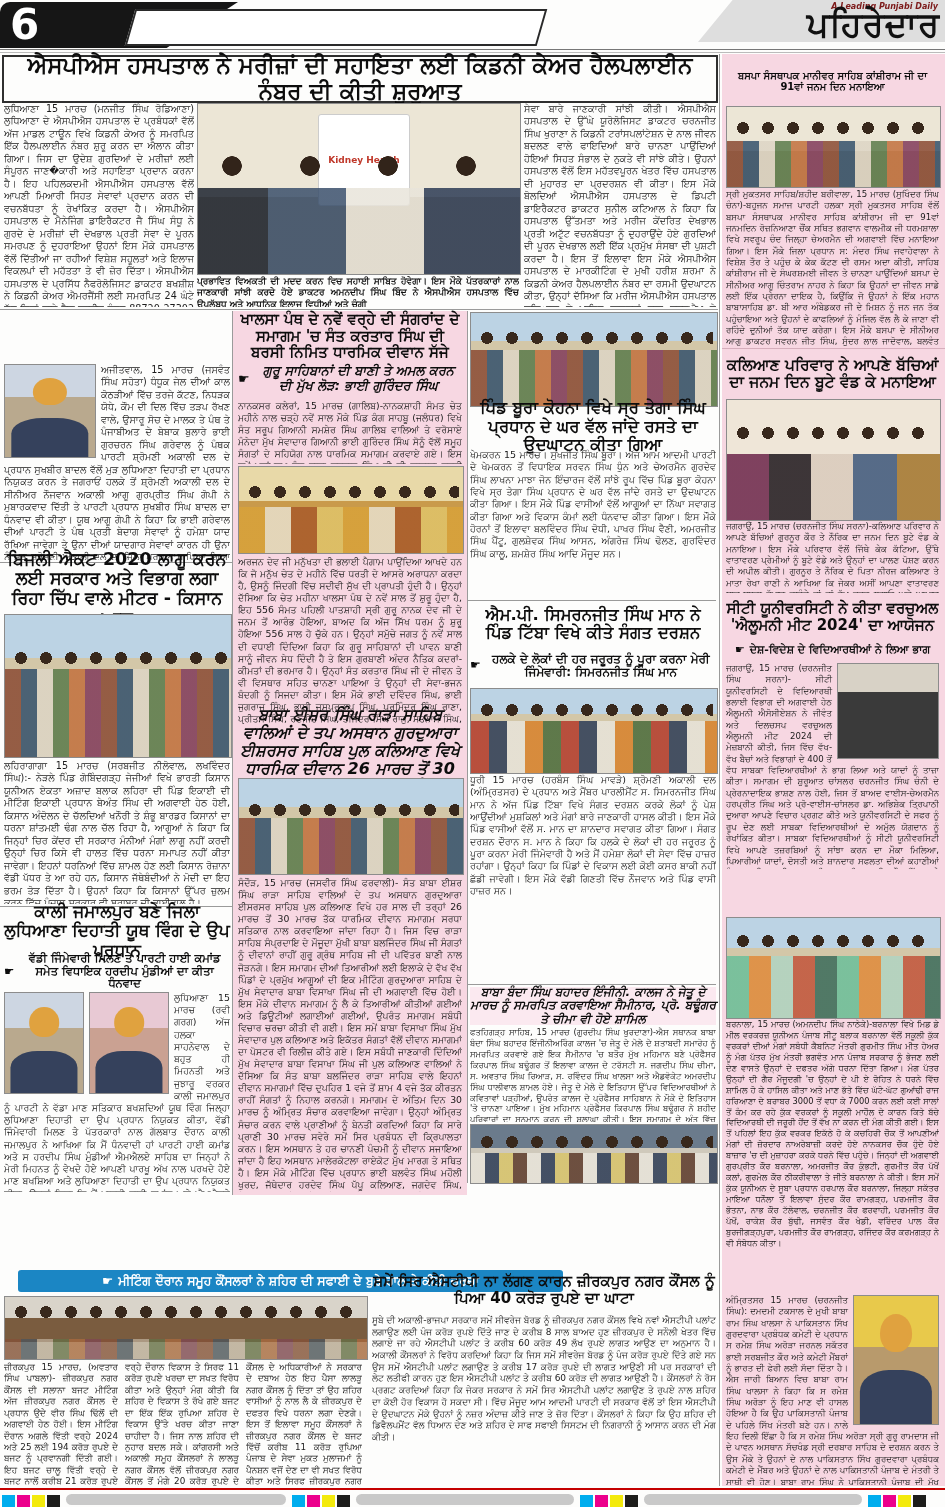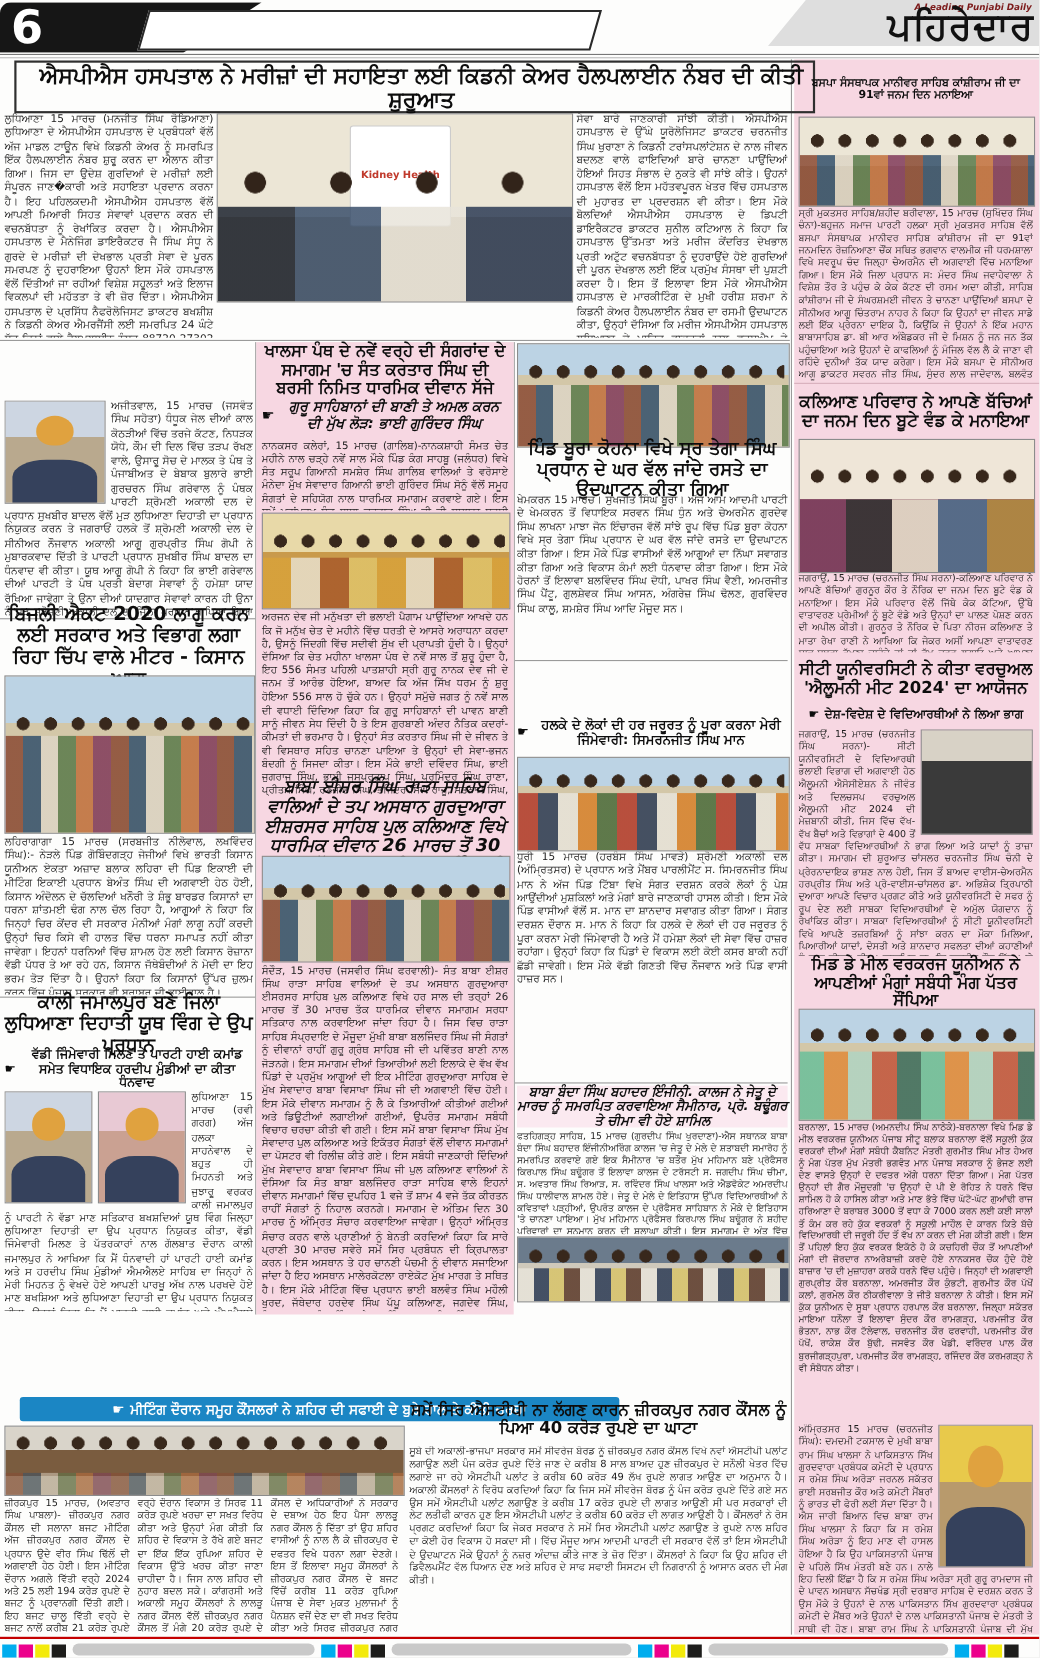--- a/index.html
+++ b/index.html
@@ -47,27 +47,28 @@
   <div class="abs" style="left:712px;top:6px;width:228px;height:36px;font-size:34px;font-weight:bold;color:#111;text-align:right;letter-spacing:1px;line-height:36px;">ਪਹਿਰੇਦਾਰ</div>
   <div class="abs" style="left:0;top:2px;width:238px;height:46px;background:#161616;clip-path:polygon(0 0,100% 0,70% 100%,0 100%);border-radius:10px 0 0 0;"></div>
   <div class="abs" style="left:10px;top:0;width:60px;height:50px;color:#fff;font-size:42px;font-weight:bold;line-height:50px;">6</div>
   <div class="abs" style="left:130px;top:9px;width:408px;height:33px;background:#fff;border:2px solid #2a2a2a;transform:skewX(-16deg);"></div>
   <div class="abs hline" style="left:0;top:49px;width:945px;background:#777;"></div>
   <div class="abs hline" style="left:0;top:52px;width:945px;background:#bbb;"></div>
 
   <div class="abs pinkbg" style="left:722px;top:54px;width:223px;height:1432px;"></div>
   <div class="abs vline" style="left:719px;top:54px;height:1432px;"></div>
 
-  <div class="abs hl" style="left:13px;top:55px;width:712px;height:44px;border:2px solid #2f2f2f;font-size:20px;padding-left:12px;">ਐਸਪੀਐਸ ਹਸਪਤਾਲ ਨੇ ਮਰੀਜ਼ਾਂ ਦੀ ਸਹਾਇਤਾ ਲਈ ਕਿਡਨੀ ਕੇਅਰ ਹੈਲਪਲਾਈਨ ਨੰਬਰ ਦੀ ਕੀਤੀ ਸ਼ੁਰੂਆਤ</div>
+  <div class="abs hl" style="left:2px;top:55px;width:712px;height:44px;border:2px solid #2f2f2f;font-size:23px;">ਐਸਪੀਐਸ ਹਸਪਤਾਲ ਨੇ ਮਰੀਜ਼ਾਂ ਦੀ ਸਹਾਇਤਾ ਲਈ ਕਿਡਨੀ ਕੇਅਰ ਹੈਲਪਲਾਈਨ ਨੰਬਰ ਦੀ ਕੀਤੀ ਸ਼ੁਰੂਆਤ</div>
   <div class="abs body-txt" style="left:4px;top:103px;width:190px;height:204px;font-size:9.6px;">ਲੁਧਿਆਣਾ 15 ਮਾਰਚ (ਮਨਜੀਤ ਸਿੰਘ ਰੋਡਿਆਣਾ) ਲੁਧਿਆਣਾ ਦੇ ਐਸਪੀਐਸ ਹਸਪਤਾਲ ਦੇ ਪ੍ਰਬੰਧਕਾਂ ਵੱਲੋਂ ਅੱਜ ਮਾਡਲ ਟਾਊਨ ਵਿਖੇ ਕਿਡਨੀ ਕੇਅਰ ਨੂੰ ਸਮਰਪਿਤ ਇੱਕ ਹੈਲਪਲਾਈਨ ਨੰਬਰ ਸ਼ੁਰੂ ਕਰਨ ਦਾ ਐਲਾਨ ਕੀਤਾ ਗਿਆ। ਜਿਸ ਦਾ ਉਦੇਸ਼ ਗੁਰਦਿਆਂ ਦੇ ਮਰੀਜ਼ਾਂ ਲਈ ਸੰਪੂਰਨ ਜਾਣ�ਕਾਰੀ ਅਤੇ ਸਹਾਇਤਾ ਪ੍ਰਦਾਨ ਕਰਨਾ ਹੈ। ਇਹ ਪਹਿਲਕਦਮੀ ਐਸਪੀਐਸ ਹਸਪਤਾਲ ਵੱਲੋਂ ਆਪਣੀ ਮਿਆਰੀ ਸਿਹਤ ਸੇਵਾਵਾਂ ਪ੍ਰਦਾਨ ਕਰਨ ਦੀ ਵਚਨਬੱਧਤਾ ਨੂੰ ਰੇਖਾਂਕਿਤ ਕਰਦਾ ਹੈ। ਐਸਪੀਐਸ ਹਸਪਤਾਲ ਦੇ ਮੈਨੇਜਿੰਗ ਡਾਇਰੈਕਟਰ ਜੈ ਸਿੰਘ ਸੰਧੂ ਨੇ ਗੁਰਦੇ ਦੇ ਮਰੀਜ਼ਾਂ ਦੀ ਦੇਖਭਾਲ ਪ੍ਰਤੀ ਸੇਵਾ ਦੇ ਪੂਰਨ ਸਮਰਪਣ ਨੂੰ ਦੁਹਰਾਇਆ ਉਹਨਾਂ ਇਸ ਮੌਕੇ ਹਸਪਤਾਲ ਵੱਲੋਂ ਦਿੱਤੀਆਂ ਜਾ ਰਹੀਆਂ ਵਿਸ਼ੇਸ਼ ਸਹੂਲਤਾਂ ਅਤੇ ਇਲਾਜ ਵਿਕਲਪਾਂ ਦੀ ਮਹੱਤਤਾ ਤੇ ਵੀ ਜ਼ੋਰ ਦਿੱਤਾ। ਐਸਪੀਐਸ ਹਸਪਤਾਲ ਦੇ ਪ੍ਰਸਿੱਧ ਨੈਫਰੋਲੋਜਿਸਟ ਡਾਕਟਰ ਬਖਸ਼ੀਸ਼ ਨੇ ਕਿਡਨੀ ਕੇਅਰ ਐਮਰਜੈਂਸੀ ਲਈ ਸਮਰਪਿਤ 24 ਘੰਟੇ ਸੱਤ ਦਿਨਾਂ ਵਾਲੇ ਹੈਲਪਲਾਈਨ ਨੰਬਰ 88720 27302 ਦਾ ਐਲਾਨ ਕਰਦੇ ਹੋਏ ਕਿਹਾ ਕਿ ਇਸ ਨੰਬਰ ਤੇ ਸਾਰੀ ਸਹੀ ਜਾਣਕਾਰੀ ਪੀੜਤ ਮਰੀਜ਼ਾਂ ਲਈ ਉਪਲਬਧ ਹੈ। ਉਨ੍ਹਾਂ ਧਰਵਾਸ ਦੁਆਇਆ ਕਿ ਇਹ ਹੈਲਪਲਾਈਨ ਨੰਬਰ</div>
   <div class="photo indoor" style="left:197px;top:103px;width:322px;height:170px;">
     <div class="poster" style="left:120px;top:10px;width:90px;height:90px;">Kidney Health</div>
     <div class="heads" style="top:52px;background-size:78px 20px;background-image:radial-gradient(circle 10px at 30px 10px,#32241a 95%,rgba(0,0,0,0));height:20px;"></div>
     <div class="bodies" style="height:86px;background:repeating-linear-gradient(90deg,#1d2430 0 70px,#3a4f6b 70px 148px,#e8e4da 148px 226px,#2c3b55 226px 322px);"></div>
   </div>
+  <div class="abs cap" style="left:197px;top:276px;width:322px;height:31px;">ਪ੍ਰਭਾਵਿਤ ਵਿਅਕਤੀ ਦੀ ਮਦਦ ਕਰਨ ਵਿਚ ਸਹਾਈ ਸਾਬਿਤ ਹੋਵੇਗਾ। ਇਸ ਮੌਕੇ ਪੱਤਰਕਾਰਾਂ ਨਾਲ ਜਾਣਕਾਰੀ ਸਾਂਝੀ ਕਰਦੇ ਹੋਏ ਡਾਕਟਰ ਅਮਨਦੀਪ ਸਿੰਘ ਬਿੰਦ ਨੇ ਐਸਪੀਐਸ ਹਸਪਤਾਲ ਵਿੱਚ ਉਪਲੱਬਧ ਅਤੇ ਆਧੁਨਿਕ ਇਲਾਜ ਵਿਧੀਆਂ ਅਤੇ ਚੰਗੀ</div>
   <div class="abs body-txt" style="left:524px;top:103px;width:192px;height:204px;font-size:9.6px;">ਸੇਵਾ ਬਾਰੇ ਜਾਣਕਾਰੀ ਸਾਂਝੀ ਕੀਤੀ। ਐਸਪੀਐਸ ਹਸਪਤਾਲ ਦੇ ਉੱਘੇ ਯੂਰੋਲੋਜਿਸਟ ਡਾਕਟਰ ਚਰਨਜੀਤ ਸਿੰਘ ਖੁਰਾਣਾ ਨੇ ਕਿਡਨੀ ਟਰਾਂਸਪਲਾਂਟੇਸ਼ਨ ਦੇ ਨਾਲ ਜੀਵਨ ਬਦਲਣ ਵਾਲੇ ਫਾਇਦਿਆਂ ਬਾਰੇ ਚਾਨਣਾ ਪਾਉਂਦਿਆਂ ਹੋਇਆਂ ਸਿਹਤ ਸੰਭਾਲ ਦੇ ਨੁਕਤੇ ਵੀ ਸਾਂਝੇ ਕੀਤੇ। ਉਹਨਾਂ ਹਸਪਤਾਲ ਵੱਲੋਂ ਇਸ ਮਹੱਤਵਪੂਰਨ ਖੇਤਰ ਵਿੱਚ ਹਸਪਤਾਲ ਦੀ ਮੁਹਾਰਤ ਦਾ ਪ੍ਰਦਰਸ਼ਨ ਵੀ ਕੀਤਾ। ਇਸ ਮੌਕੇ ਬੋਲਦਿਆਂ ਐਸਪੀਐਸ ਹਸਪਤਾਲ ਦੇ ਡਿਪਟੀ ਡਾਇਰੈਕਟਰ ਡਾਕਟਰ ਸੁਨੀਲ ਕਟਿਆਲ ਨੇ ਕਿਹਾ ਕਿ ਹਸਪਤਾਲ ਉੱਤਮਤਾ ਅਤੇ ਮਰੀਜ ਕੇਂਦਰਿਤ ਦੇਖਭਾਲ ਪ੍ਰਤੀ ਅਟੁੱਟ ਵਚਨਬੱਧਤਾ ਨੂੰ ਦੁਹਰਾਉਂਦੇ ਹੋਏ ਗੁਰਦਿਆਂ ਦੀ ਪੂਰਨ ਦੇਖਭਾਲ ਲਈ ਇੱਕ ਪ੍ਰਮੁੱਖ ਸੰਸਥਾ ਦੀ ਪੁਸ਼ਟੀ ਕਰਦਾ ਹੈ। ਇਸ ਤੋਂ ਇਲਾਵਾ ਇਸ ਮੌਕੇ ਐਸਪੀਐਸ ਹਸਪਤਾਲ ਦੇ ਮਾਰਕੀਟਿੰਗ ਦੇ ਮੁਖੀ ਹਰੀਸ਼ ਸ਼ਰਮਾ ਨੇ ਕਿਡਨੀ ਕੇਅਰ ਹੈਲਪਲਾਈਨ ਨੰਬਰ ਦਾ ਰਸਮੀ ਉਦਘਾਟਨ ਕੀਤਾ, ਉਨ੍ਹਾਂ ਦੱਸਿਆ ਕਿ ਮਰੀਜ ਐਸਪੀਐਸ ਹਸਪਤਾਲ ਲੁਧਿਆਣਾ ਦੇ ਮਾਹਿਰ ਡਾਕਟਰਾਂ ਨਾਲ ਵਟਸਐਪ ਤੇ ਵੀਡੀਓ ਕਾਲ ਵੀ ਕਰ ਸਕਦਾ ਹੈ। ਇਸ ਮੌਕੇ ਹਸਪਤਾਲ ਦੀ ਮਾਹਿਰ ਡਾਕਟਰਾਂ ਦੀ ਟੀਮ ਅਤੇ ਸਟਾਫ ਹਾਜ਼ਰ ਰਹੇ।</div>
   <div class="abs hline" style="left:0;top:309px;width:718px;"></div>
 
   <div class="abs vline" style="left:232px;top:311px;height:884px;"></div>
   <div class="abs vline" style="left:467px;top:311px;height:872px;"></div>
 
   <div class="abs body-txt" style="left:4px;top:364px;width:226px;height:196px;font-size:9.6px;">
     <span class="flow-ph portrait" style="width:90px;height:92px;display:block;"></span>
     <span>ਅਜੀਤਵਾਲ, 15 ਮਾਰਚ (ਜਸਵੰਤ ਸਿੰਘ ਸਹੋਤਾ) ਧੰਧੂਕ ਜੇਲ ਦੀਆਂ ਕਾਲ ਕੋਠੜੀਆਂ ਵਿੱਚ ਤਰਜੇ ਕੱਟਣ, ਨਿਧੜਕ ਯੋਧੇ, ਕੌਮ ਦੀ ਦਿਲ ਵਿੱਚ ਤੜਪ ਰੱਖਣ ਵਾਲੇ, ਉਸਾਰੂ ਸੋਚ ਦੇ ਮਾਲਕ ਤੇ ਪੰਥ ਤੇ ਪੰਜਾਬੀਅਤ ਦੇ ਬੇਬਾਕ ਬੁਲਾਰੇ ਭਾਈ ਗੁਰਚਰਨ ਸਿੰਘ ਗਰੇਵਾਲ ਨੂੰ ਪੰਥਕ ਪਾਰਟੀ ਸ਼੍ਰੋਮਣੀ ਅਕਾਲੀ ਦਲ ਦੇ ਪ੍ਰਧਾਨ ਸੁਖਬੀਰ ਬਾਦਲ ਵੱਲੋਂ ਮੁੜ ਲੁਧਿਆਣਾ ਦਿਹਾਤੀ ਦਾ ਪ੍ਰਧਾਨ ਨਿਯੁਕਤ ਕਰਨ ਤੇ ਜਗਰਾਓਂ ਹਲਕੇ ਤੋਂ ਸ਼੍ਰੋਮਣੀ ਅਕਾਲੀ ਦਲ ਦੇ ਸੀਨੀਅਰ ਨੌਜਵਾਨ ਅਕਾਲੀ ਆਗੂ ਗੁਰਪ੍ਰੀਤ ਸਿੰਘ ਗੋਪੀ ਨੇ ਮੁਬਾਰਕਵਾਦ ਦਿੱਤੀ ਤੇ ਪਾਰਟੀ ਪ੍ਰਧਾਨ ਸੁਖਬੀਰ ਸਿੰਘ ਬਾਦਲ ਦਾ ਧੰਨਵਾਦ ਵੀ ਕੀਤਾ। ਯੂਥ ਆਗੂ ਗੋਪੀ ਨੇ ਕਿਹਾ ਕਿ ਭਾਈ ਗਰੇਵਾਲ ਦੀਆਂ ਪਾਰਟੀ ਤੇ ਪੰਥ ਪ੍ਰਤੀ ਬੇਦਾਗ ਸੇਵਾਵਾਂ ਨੂੰ ਹਮੇਸ਼ਾ ਯਾਦ ਰੱਖਿਆ ਜਾਵੇਗਾ ਤੇ ਉਨਾ ਦੀਆਂ ਯਾਦਗਾਰ ਸੇਵਾਵਾਂ ਕਾਰਨ ਹੀ ਉਨਾ ਨੂੰ ਮੁੜ ਸ਼੍ਰੋਮਣੀ ਅਕਾਲੀ ਦਲ ਦਾ ਜਿਲਾ ਪ੍ਰਧਾਨ ਥਾਪਿਆ ਗਿਆ ਹੈ।</span>
   </div>
@@ -113,20 +114,21 @@
   <div class="abs body-txt" style="left:238px;top:877px;width:224px;height:315px;font-size:9.3px;">ਸੰਦੌੜ, 15 ਮਾਰਚ (ਜਸਵੀਰ ਸਿੰਘ ਫਰਵਾਲੀ)- ਸੰਤ ਬਾਬਾ ਈਸ਼ਰ ਸਿੰਘ ਰਾੜਾ ਸਾਹਿਬ ਵਾਲਿਆਂ ਦੇ ਤਪ ਅਸਥਾਨ ਗੁਰਦੁਆਰਾ ਈਸਰਸਰ ਸਾਹਿਬ ਪੁਲ ਕਲਿਆਣ ਵਿਖੇ ਹਰ ਸਾਲ ਦੀ ਤਰ੍ਹਾਂ 26 ਮਾਰਚ ਤੋਂ 30 ਮਾਰਚ ਤੱਕ ਧਾਰਮਿਕ ਦੀਵਾਨ ਸਮਾਗਮ ਸਰਧਾ ਸਤਿਕਾਰ ਨਾਲ ਕਰਵਾਇਆ ਜਾਂਦਾ ਰਿਹਾ ਹੈ। ਜਿਸ ਵਿਚ ਰਾੜਾ ਸਾਹਿਬ ਸੰਪ੍ਰਦਾਇ ਦੇ ਮੌਜੂਦਾ ਮੁੱਖੀ ਬਾਬਾ ਬਲਜਿੰਦਰ ਸਿੰਘ ਜੀ ਸੰਗਤਾਂ ਨੂੰ ਦੀਵਾਨਾਂ ਰਾਹੀਂ ਗੁਰੂ ਗ੍ਰੰਥ ਸਾਹਿਬ ਜੀ ਦੀ ਪਵਿੱਤਰ ਬਾਣੀ ਨਾਲ ਜੋੜਨਗੇ। ਇਸ ਸਮਾਗਮ ਦੀਆਂ ਤਿਆਰੀਆਂ ਲਈ ਇਲਾਕੇ ਦੇ ਵੱਖ ਵੱਖ ਪਿੰਡਾਂ ਦੇ ਪ੍ਰਮੁੱਖ ਆਗੂਆਂ ਦੀ ਇਕ ਮੀਟਿੰਗ ਗੁਰਦੁਆਰਾ ਸਾਹਿਬ ਦੇ ਮੁੱਖ ਸੇਵਾਦਾਰ ਬਾਬਾ ਵਿਸਾਖਾ ਸਿੰਘ ਜੀ ਦੀ ਅਗਵਾਈ ਵਿੱਚ ਹੋਈ। ਇਸ ਮੌਕੇ ਦੀਵਾਨ ਸਮਾਗਮ ਨੂੰ ਲੈ ਕੇ ਤਿਆਰੀਆਂ ਕੀਤੀਆਂ ਗਈਆਂ ਅਤੇ ਡਿਊਟੀਆਂ ਲਗਾਈਆਂ ਗਈਆਂ, ਉਪਰੰਤ ਸਮਾਗਮ ਸਬੰਧੀ ਵਿਚਾਰ ਚਰਚਾ ਕੀਤੀ ਵੀ ਗਈ। ਇਸ ਸਮੇਂ ਬਾਬਾ ਵਿਸਾਖਾ ਸਿੰਘ ਮੁੱਖ ਸੇਵਾਦਾਰ ਪੁਲ ਕਲਿਆਣ ਅਤੇ ਇਕੱਤਰ ਸੰਗਤਾਂ ਵੱਲੋਂ ਦੀਵਾਨ ਸਮਾਗਮਾਂ ਦਾ ਪੋਸਟਰ ਵੀ ਰਿਲੀਜ਼ ਕੀਤੇ ਗਏ। ਇਸ ਸਬੰਧੀ ਜਾਣਕਾਰੀ ਦਿੰਦਿਆਂ ਮੁੱਖ ਸੇਵਾਦਾਰ ਬਾਬਾ ਵਿਸਾਖਾ ਸਿੰਘ ਜੀ ਪੁਲ ਕਲਿਆਣ ਵਾਲਿਆਂ ਨੇ ਦੱਸਿਆ ਕਿ ਸੰਤ ਬਾਬਾ ਬਲਜਿੰਦਰ ਰਾੜਾ ਸਾਹਿਬ ਵਾਲੇ ਇਹਨਾਂ ਦੀਵਾਨ ਸਮਾਗਮਾਂ ਵਿੱਚ ਦੁਪਹਿਰ 1 ਵਜੇ ਤੋਂ ਸ਼ਾਮ 4 ਵਜੇ ਤੱਕ ਕੀਰਤਨ ਰਾਹੀਂ ਸੰਗਤਾਂ ਨੂੰ ਨਿਹਾਲ ਕਰਨਗੇ। ਸਮਾਗਮ ਦੇ ਅੰਤਿਮ ਦਿਨ 30 ਮਾਰਚ ਨੂੰ ਅੰਮ੍ਰਿਤ ਸੰਚਾਰ ਕਰਵਾਇਆ ਜਾਵੇਗਾ। ਉਨ੍ਹਾਂ ਅੰਮ੍ਰਿਤ ਸੰਚਾਰ ਕਰਨ ਵਾਲੇ ਪ੍ਰਾਣੀਆਂ ਨੂੰ ਬੇਨਤੀ ਕਰਦਿਆਂ ਕਿਹਾ ਕਿ ਸਾਰੇ ਪ੍ਰਾਣੀ 30 ਮਾਰਚ ਸਵੇਰੇ ਸਮੇਂ ਸਿਰ ਪ੍ਰਬੰਧਨ ਦੀ ਕ੍ਰਿਪਾਲਤਾ ਕਰਨ। ਇਸ ਅਸਥਾਨ ਤੇ ਹਰ ਚਾਨਣੀ ਪੰਚਮੀ ਨੂੰ ਦੀਵਾਨ ਸਜਾਇਆ ਜਾਂਦਾ ਹੈ ਇਹ ਅਸਥਾਨ ਮਾਲੇਰਕੋਟਲਾ ਰਾਏਕੋਟ ਮੁੱਖ ਮਾਰਗ ਤੇ ਸਥਿਤ ਹੈ। ਇਸ ਮੌਕੇ ਮੀਟਿੰਗ ਵਿੱਚ ਪ੍ਰਧਾਨ ਭਾਈ ਬਲਵੰਤ ਸਿੰਘ ਮਹੌਲੀ ਖੁਰਦ, ਜੱਥੇਦਾਰ ਹਰਦੇਵ ਸਿੰਘ ਪੱਪੂ ਕਲਿਆਣ, ਜਗਦੇਵ ਸਿੰਘ, ਨੰਬਰਦਾਰ ਕੁਲਵੰਤ ਸਿੰਘ, ਏਕਮ ਸਿੰਘ, ਜਸਪ੍ਰੀਤ ਸਿੰਘ, ਦਰਸਨ ਸਿੰਘ, ਸੂਬੇਦਾਰ ਗੁਰਬਖਸ਼ ਸਿੰਘ ਕਲਿਆਣ, ਸਰਪੰਚ ਗੁਰਮੁੱਖ ਸਿੰਘ ਤਰੇਵਾਲ ਫਰਵਾਲੀ, ਨੰਬਰਦਾਰ ਜਸਵੀਰ ਸਿੰਘ ਫਰਵਾਲੀ, ਬਾਬਾ ਰੌਲਾ ਸਿੰਘ, ਬਾਬਾ ਪ੍ਰੇਮ ਸਿੰਘ ਕਲਿਆਣ, ਪ੍ਰਧਾਨ ਤਰਸੇਮ ਸਿੰਘ ਕਲਿਆਣ, ਪ੍ਰਗਟ ਸਿੰਘ ਮੰਡ ਲੌਹਟਬੱਦੀ, ਗੁਰਚਰਨ ਸਿੰਘ ਕਿਸਾਨ ਆਗੂ ਮਹੌਲੀ ਖੁਰਦ, ਬਲਵੰਤ ਸਿੰਘ ਲੌਹਟਬੱਦੀ ਸਾਊਂਡ ਵਾਲੇ, ਛਿੰਗਾੜਾ ਸਿੰਘ, ਗੁਲਜ਼ਾਰ ਸਿੰਘ ਮਹੌਲੀ ਖੁਰਦ ਆਦਿ ਤੋਂ ਇਲਾਵਾ ਹੋਰ ਸੇਵਾਦਾਰ ਵੀ ਹਾਜ਼ਰ ਸਨ।</div>
 
   <div class="photo outdoor" style="left:470px;top:312px;width:246px;height:93px;">
     <div class="heads" style="top:18px;"></div>
     <div class="bodies" style="height:56px;"></div>
   </div>
   <div class="abs hl" style="left:470px;top:407px;width:246px;height:40px;font-size:16.5px;">ਪਿੰਡ ਬੂਰਾ ਕੋਹਨਾ ਵਿਖੇ ਸ੍ਰ ਤੇਗਾ ਸਿੰਘ ਪ੍ਰਧਾਨ ਦੇ ਘਰ ਵੱਲ ਜਾਂਦੇ ਰਸਤੇ ਦਾ ਉਦਘਾਟਨ ਕੀਤਾ ਗਿਆ</div>
   <div class="abs body-txt" style="left:470px;top:449px;width:246px;height:149px;font-size:9.5px;">ਖੇਮਕਰਨ 15 ਮਾਰਚ। ਸੁਖਜੀਤ ਸਿੰਘ ਬੂਰਾ। ਅੱਜ ਆਮ ਆਦਮੀ ਪਾਰਟੀ ਦੇ ਖੇਮਕਰਨ ਤੋਂ ਵਿਧਾਇਕ ਸਰਵਨ ਸਿੰਘ ਧੁੰਨ ਅਤੇ ਚੇਅਰਮੈਨ ਗੁਰਦੇਵ ਸਿੰਘ ਲਾਖਨਾ ਮਾਝਾ ਜੋਨ ਇੰਚਾਰਜ ਵੱਲੋਂ ਸਾਂਝੇ ਰੂਪ ਵਿੱਚ ਪਿੰਡ ਬੂਰਾ ਕੋਹਨਾ ਵਿਖੇ ਸ੍ਰ ਤੇਗਾ ਸਿੰਘ ਪ੍ਰਧਾਨ ਦੇ ਘਰ ਵੱਲ ਜਾਂਦੇ ਰਸਤੇ ਦਾ ਉਦਘਾਟਨ ਕੀਤਾ ਗਿਆ। ਇਸ ਮੌਕੇ ਪਿੰਡ ਵਾਸੀਆਂ ਵੱਲੋਂ ਆਗੂਆਂ ਦਾ ਨਿੱਘਾ ਸਵਾਗਤ ਕੀਤਾ ਗਿਆ ਅਤੇ ਵਿਕਾਸ ਕੰਮਾਂ ਲਈ ਧੰਨਵਾਦ ਕੀਤਾ ਗਿਆ। ਇਸ ਮੌਕੇ ਹੋਰਨਾਂ ਤੋਂ ਇਲਾਵਾ ਬਲਵਿੰਦਰ ਸਿੰਘ ਦੋਧੀ, ਪਾਖਰ ਸਿੰਘ ਵੈਣੀ, ਅਮਰਜੀਤ ਸਿੰਘ ਪੈਂਟੂ, ਗੁਲਸ਼ੇਵਕ ਸਿੰਘ ਆਸਨ, ਅੰਗਰੇਜ਼ ਸਿੰਘ ਢੋਲਣ, ਗੁਰਵਿੰਦਰ ਸਿੰਘ ਕਾਲੂ, ਸ਼ਮਸ਼ੇਰ ਸਿੰਘ ਆਦਿ ਮੌਜੂਦ ਸਨ।</div>
   <div class="abs hline" style="left:468px;top:600px;width:248px;"></div>
 
+  <div class="abs hl" style="left:470px;top:603px;width:246px;height:42px;font-size:16.5px;">ਐਮ.ਪੀ. ਸਿਮਰਨਜੀਤ ਸਿੰਘ ਮਾਨ ਨੇ ਪਿੰਡ ਟਿੱਬਾ ਵਿਖੇ ਕੀਤੇ ਸੰਗਤ ਦਰਸ਼ਨ</div>
   <div class="abs hl" style="left:470px;top:647px;width:246px;height:38px;font-size:12px;">
     <span class="ptr">☛</span>
     <span>ਹਲਕੇ ਦੇ ਲੋਕਾਂ ਦੀ ਹਰ ਜਰੂਰਤ ਨੂੰ ਪੂਰਾ ਕਰਨਾ ਮੇਰੀ ਜਿੰਮੇਵਾਰੀ: ਸਿਮਰਨਜੀਤ ਸਿੰਘ ਮਾਨ</span>
   </div>
   <div class="photo outdoor" style="left:470px;top:688px;width:246px;height:84px;">
     <div class="heads" style="top:14px;"></div>
     <div class="bodies" style="height:52px;background:repeating-linear-gradient(90deg,#b33a2a 0 18px,#2c3b55 18px 36px,#e8e4da 36px 54px,#d8812a 54px 72px,#4a6b3a 72px 90px);"></div>
   </div>
   <div class="abs body-txt" style="left:470px;top:774px;width:246px;height:208px;font-size:9.5px;">ਧੂਰੀ 15 ਮਾਰਚ (ਹਰਬੰਸ ਸਿੰਘ ਮਾਵੜੇ) ਸ਼੍ਰੋਮਣੀ ਅਕਾਲੀ ਦਲ (ਅੰਮ੍ਰਿਤਸਰ) ਦੇ ਪ੍ਰਧਾਨ ਅਤੇ ਮੈਂਬਰ ਪਾਰਲੀਮੈਂਟ ਸ. ਸਿਮਰਨਜੀਤ ਸਿੰਘ ਮਾਨ ਨੇ ਅੱਜ ਪਿੰਡ ਟਿੱਬਾ ਵਿਖੇ ਸੰਗਤ ਦਰਸ਼ਨ ਕਰਕੇ ਲੋਕਾਂ ਨੂੰ ਪੇਸ਼ ਆਉਂਦੀਆਂ ਮੁਸ਼ਕਿਲਾਂ ਅਤੇ ਮੰਗਾਂ ਬਾਰੇ ਜਾਣਕਾਰੀ ਹਾਸਲ ਕੀਤੀ। ਇਸ ਮੌਕੇ ਪਿੰਡ ਵਾਸੀਆਂ ਵੱਲੋਂ ਸ. ਮਾਨ ਦਾ ਸ਼ਾਨਦਾਰ ਸਵਾਗਤ ਕੀਤਾ ਗਿਆ। ਸੰਗਤ ਦਰਸ਼ਨ ਦੌਰਾਨ ਸ. ਮਾਨ ਨੇ ਕਿਹਾ ਕਿ ਹਲਕੇ ਦੇ ਲੋਕਾਂ ਦੀ ਹਰ ਜਰੂਰਤ ਨੂੰ ਪੂਰਾ ਕਰਨਾ ਮੇਰੀ ਜਿੰਮੇਵਾਰੀ ਹੈ ਅਤੇ ਮੈਂ ਹਮੇਸ਼ਾ ਲੋਕਾਂ ਦੀ ਸੇਵਾ ਵਿੱਚ ਹਾਜ਼ਰ ਰਹਾਂਗਾ। ਉਨ੍ਹਾਂ ਕਿਹਾ ਕਿ ਪਿੰਡਾਂ ਦੇ ਵਿਕਾਸ ਲਈ ਕੋਈ ਕਸਰ ਬਾਕੀ ਨਹੀਂ ਛੱਡੀ ਜਾਵੇਗੀ। ਇਸ ਮੌਕੇ ਵੱਡੀ ਗਿਣਤੀ ਵਿੱਚ ਨੌਜਵਾਨ ਅਤੇ ਪਿੰਡ ਵਾਸੀ ਹਾਜ਼ਰ ਸਨ।</div>
   <div class="abs hline" style="left:468px;top:984px;width:248px;"></div>
@@ -170,21 +172,20 @@
   <div class="abs hl" style="left:726px;top:596px;width:213px;height:42px;font-size:15px;">ਸੀਟੀ ਯੂਨੀਵਰਸਿਟੀ ਨੇ ਕੀਤਾ ਵਰਚੁਅਲ 'ਐਲੂਮਨੀ ਮੀਟ 2024' ਦਾ ਆਯੋਜਨ</div>
   <div class="abs hl" style="left:726px;top:640px;width:213px;height:20px;font-size:11px;">
     <span class="ptr">☛</span>
     <span>ਦੇਸ਼-ਵਿਦੇਸ਼ ਦੇ ਵਿਦਿਆਰਥੀਆਂ ਨੇ ਲਿਆ ਭਾਗ</span>
   </div>
   <div class="abs body-txt small" style="left:726px;top:663px;width:213px;height:206px;">
     <span class="flow-ph-r" style="width:100px;height:94px;display:block;background:linear-gradient(#d8d2c6 0 30%,#3a3a3a 30% 100%);"></span>
     <span>ਜਗਰਾਉਂ, 15 ਮਾਰਚ (ਚਰਨਜੀਤ ਸਿੰਘ ਸਰਨਾ)- ਸੀਟੀ ਯੂਨੀਵਰਸਿਟੀ ਦੇ ਵਿਦਿਆਰਥੀ ਭਲਾਈ ਵਿਭਾਗ ਦੀ ਅਗਵਾਈ ਹੇਠ ਐਲੂਮਨੀ ਐਸੋਸੀਏਸ਼ਨ ਨੇ ਜੀਵੰਤ ਅਤੇ ਦਿਲਚਸਪ ਵਰਚੁਅਲ ਐਲੂਮਨੀ ਮੀਟ 2024 ਦੀ ਮੇਜ਼ਬਾਨੀ ਕੀਤੀ, ਜਿਸ ਵਿੱਚ ਵੱਖ-ਵੱਖ ਬੈਚਾਂ ਅਤੇ ਵਿਭਾਗਾਂ ਦੇ 400 ਤੋਂ ਵੱਧ ਸਾਬਕਾ ਵਿਦਿਆਰਥੀਆਂ ਨੇ ਭਾਗ ਲਿਆ ਅਤੇ ਯਾਦਾਂ ਨੂੰ ਤਾਜ਼ਾ ਕੀਤਾ। ਸਮਾਗਮ ਦੀ ਸ਼ੁਰੂਆਤ ਚਾਂਸਲਰ ਚਰਨਜੀਤ ਸਿੰਘ ਚੰਨੀ ਦੇ ਪ੍ਰੇਰਨਾਦਾਇਕ ਭਾਸ਼ਣ ਨਾਲ ਹੋਈ, ਜਿਸ ਤੋਂ ਬਾਅਦ ਵਾਈਸ-ਚੇਅਰਮੈਨ ਹਰਪ੍ਰੀਤ ਸਿੰਘ ਅਤੇ ਪ੍ਰੋ-ਵਾਈਸ-ਚਾਂਸਲਰ ਡਾ. ਅਭਿਸ਼ੇਕ ਤ੍ਰਿਪਾਠੀ ਦੁਆਰਾ ਆਪਣੇ ਵਿਚਾਰ ਪ੍ਰਗਟ ਕੀਤੇ ਅਤੇ ਯੂਨੀਵਰਸਿਟੀ ਦੇ ਸਫਰ ਨੂੰ ਰੂਪ ਦੇਣ ਲਈ ਸਾਬਕਾ ਵਿਦਿਆਰਥੀਆਂ ਦੇ ਅਮੁੱਲ ਯੋਗਦਾਨ ਨੂੰ ਰੇਖਾਂਕਿਤ ਕੀਤਾ। ਸਾਬਕਾ ਵਿਦਿਆਰਥੀਆਂ ਨੂੰ ਸੀਟੀ ਯੂਨੀਵਰਸਿਟੀ ਵਿਖੇ ਆਪਣੇ ਤਜ਼ਰਬਿਆਂ ਨੂੰ ਸਾਂਝਾ ਕਰਨ ਦਾ ਮੌਕਾ ਮਿਲਿਆ, ਪਿਆਰੀਆਂ ਯਾਦਾਂ, ਦੋਸਤੀ ਅਤੇ ਸ਼ਾਨਦਾਰ ਸਫਲਤਾ ਦੀਆਂ ਕਹਾਣੀਆਂ ਨੂੰ ਯਾਦ ਕੀਤਾ। ਡੀਨ ਅਕਾਦਮਿਕ ਡਾ: ਸਿਮਰਨਜੀਤ ਕੌਰ ਗਿੱਲ ਅਤੇ ਜੀ ਆਰ ਸੀ. ਦੇ ਡਾਇਰੈਕਟਰ ਰਾਜੇਸ਼ ਕਪੂਰ ਦੇ ਸੰਬੋਧਨਾਂ ਨੇ ਅਕਾਦਮਿਕ ਪ੍ਰਾਪਤੀਆਂ, ਨਵੀਨਤਾ ਅਤੇ ਸਰਬਪੱਖੀ ਵਿਕਾਸ ਲਈ ਯੂਨੀਵਰਸਿਟੀ ਦੀ ਵਚਨਬੱਧਤਾ ਨੂੰ ਉਜਾਗਰ ਕੀਤਾ। ਇਸ ਦੇ ਅੰਤ ਵਿੱਚ ਵਿਦਿਆਰਥੀ ਭਲਾਈ ਵਿਭਾਗ ਦੇ ਡਾਇਰੈਕਟਰ ਦਵਿੰਦਰ ਸਿੰਘ ਨੇ ਸਾਰੇ ਭਾਗੀਦਾਰਾਂ ਨੂੰ ਵਰਚੁਅਲ ਐਲੂਮਨੀ ਮੀਟ 2024 ਦੀ ਸ਼ਾਨਦਾਰ ਸਫਲਤਾ ਵਿੱਚ ਯੋਗਦਾਨ ਪਾਉਣ ਲਈ ਧੰਨਵਾਦ ਕੀਤਾ। ਪ੍ਰੋ-ਵਾਈਸ-ਚਾਂਸਲਰ ਡਾ. ਅਭਿਸ਼ੇਕ ਤ੍ਰਿਪਾਠੀ ਨੇ ਸਾਬਕਾ ਵਿਦਿਆਰਥੀਆਂ ਦੀ ਉਤਸ਼ਾਹੀ ਭਾਗੀਦਾਰੀ ਲਈ ਧੰਨਵਾਦ ਪ੍ਰਗਟ ਕਰਦਿਆਂ ਸਾਬਕਾ ਵਿਦਿਆਰਥੀਆਂ ਨੂੰ ਸ਼ੁਭਕਾਮਨਾਵਾਂ ਦਿੱਤੀਆਂ।</span>
   </div>
 
-  <div class="abs hl" style="left:726px;top:871px;width:213px;height:44px;font-size:15px;">ਮਿਡ ਡੇ ਮੀਲ ਵਰਕਰਜ ਯੂਨੀਅਨ ਨੇ ਆਪਣੀਆਂ ਮੰਗਾਂ ਸਬੰਧੀ ਮੰਗ ਪੱਤਰ ਸੌਂਪਿਆ</div>
   <div class="photo outdoor" style="left:726px;top:917px;width:213px;height:100px;">
     <div class="heads" style="top:16px;"></div>
     <div class="bodies" style="height:62px;background:repeating-linear-gradient(90deg,#6bbf9a 0 22px,#e08a3a 22px 44px,#b0d4c2 44px 66px,#c2543a 66px 88px,#3a6b5a 88px 110px);"></div>
   </div>
   <div class="abs body-txt small" style="left:726px;top:1019px;width:213px;height:230px;font-size:8.3px;">ਬਰਨਾਲਾ, 15 ਮਾਰਚ (ਅਮਨਦੀਪ ਸਿੰਘ ਨਾਠੇਕੇ)-ਬਰਨਾਲਾ ਵਿਖੇ ਮਿਡ ਡੇ ਮੀਲ ਵਰਕਰਜ਼ ਯੂਨੀਅਨ ਪੰਜਾਬ ਸੀਟੂ ਬਲਾਕ ਬਰਨਾਲਾ ਵੱਲੋਂ ਸਕੂਲੀ ਕੁੱਕ ਵਰਕਰਾਂ ਦੀਆਂ ਮੰਗਾਂ ਸਬੰਧੀ ਕੈਬਨਿਟ ਮੰਤਰੀ ਗੁਰਮੀਤ ਸਿੰਘ ਮੀਤ ਹੇਅਰ ਨੂੰ ਮੰਗ ਪੱਤਰ ਮੁੱਖ ਮੰਤਰੀ ਭਗਵੰਤ ਮਾਨ ਪੰਜਾਬ ਸਰਕਾਰ ਨੂੰ ਭੇਜਣ ਲਈ ਦੇਣ ਵਾਸਤੇ ਉਨ੍ਹਾਂ ਦੇ ਦਫਤਰ ਅੱਗੇ ਧਰਨਾ ਦਿੱਤਾ ਗਿਆ। ਮੰਗ ਪੱਤਰ ਉਨ੍ਹਾਂ ਦੀ ਗੈਰ ਮੌਜੂਦਗੀ 'ਚ ਉਨ੍ਹਾਂ ਦੇ ਪੀ ਏ ਰੋਹਿਤ ਨੇ ਧਰਨੇ ਵਿੱਚ ਸ਼ਾਮਿਲ ਹੋ ਕੇ ਹਾਸਿਲ ਕੀਤਾ ਅਤੇ ਮਾਣ ਭੱਤੇ ਵਿੱਚ ਘੱਟੋ-ਘੱਟ ਗੁਆਂਢੀ ਰਾਜ ਹਰਿਆਣਾ ਦੇ ਬਰਾਬਰ 3000 ਤੋਂ ਵਧਾ ਕੇ 7000 ਕਰਨ ਲਈ ਕਈ ਸਾਲਾਂ ਤੋਂ ਕੰਮ ਕਰ ਰਹੇ ਕੁੱਕ ਵਰਕਰਾਂ ਨੂੰ ਸਕੂਲੀ ਮਾਹੌਲ ਦੇ ਕਾਰਨ ਕਿਤੇ ਬੱਚੇ ਵਿਦਿਆਰਥੀ ਦੀ ਜਰੂਰੀ ਹੋਂਦ ਤੋਂ ਵੱਖ ਨਾ ਕਰਨ ਦੀ ਮੰਗ ਕੀਤੀ ਗਈ। ਇਸ ਤੋਂ ਪਹਿਲਾਂ ਇਹ ਕੁੱਕ ਵਰਕਰ ਇਕੱਠੇ ਹੋ ਕੇ ਕਚਹਿਰੀ ਚੌਕ ਤੋਂ ਆਪਣੀਆਂ ਮੰਗਾਂ ਦੀ ਜ਼ੋਰਦਾਰ ਨਾਅਰੇਬਾਜ਼ੀ ਕਰਦੇ ਹੋਏ ਨਾਨਕਸਰ ਚੌਕ ਹੁੰਦੇ ਹੋਏ ਬਾਜ਼ਾਰ 'ਚ ਦੀ ਮੁਜ਼ਾਹਰਾ ਕਰਕੇ ਧਰਨੇ ਵਿੱਚ ਪਹੁੰਚੇ। ਜਿਨ੍ਹਾਂ ਦੀ ਅਗਵਾਈ ਗੁਰਪ੍ਰੀਤ ਕੌਰ ਬਰਨਾਲਾ, ਅਮਰਜੀਤ ਕੌਰ ਕੁੰਭਟੀ, ਗੁਰਮੀਤ ਕੌਰ ਪੱਖੋਂ ਕਲਾਂ, ਗੁਰਮੇਲ ਕੌਰ ਠੀਕਰੀਵਾਲਾ ਤੇ ਜੀਤੋ ਬਰਨਾਲਾ ਨੇ ਕੀਤੀ। ਇਸ ਸਮੇਂ ਕੁੱਕ ਯੂਨੀਅਨ ਦੇ ਸੂਬਾ ਪ੍ਰਧਾਨ ਹਰਪਾਲ ਕੌਰ ਬਰਨਾਲਾ, ਜਿਲ੍ਹਾ ਸਕੱਤਰ ਮਾਇਆ ਧਨੌਲਾ ਤੋਂ ਇਲਾਵਾ ਸੁੰਦਰ ਕੌਰ ਰਾਮਗੜ੍ਹ, ਪਰਮਜੀਤ ਕੌਰ ਭੋਤਨਾ, ਨਾਭ ਕੌਰ ਟੱਲੇਵਾਲ, ਚਰਨਜੀਤ ਕੌਰ ਫਰਵਾਹੀ, ਪਰਮਜੀਤ ਕੌਰ ਪੱਖੋਂ, ਰਾਕੇਸ਼ ਕੌਰ ਬੁੱਢੀ, ਜਸਵੰਤ ਕੌਰ ਖੇਡੀ, ਵਰਿੰਦਰ ਪਾਲ ਕੌਰ ਬੁਰਜੀਗੜ੍ਹਪੁਰਾ, ਪਰਮਜੀਤ ਕੌਰ ਰਾਮਗੜ੍ਹ, ਰਜਿੰਦਰ ਕੌਰ ਕਰਮਗੜ੍ਹ ਨੇ ਵੀ ਸੰਬੋਧਨ ਕੀਤਾ।</div>
 
   <div class="abs body-txt small" style="left:726px;top:1295px;width:213px;height:190px;">
     <span class="flow-ph-r portrait" style="width:84px;height:128px;display:block;background:linear-gradient(#e8c94b 0 40%,#b89a6c 40% 100%);"></span>
     <span>ਅੰਮ੍ਰਿਤਸਰ 15 ਮਾਰਚ (ਚਰਨਜੀਤ ਸਿੰਘ): ਦਮਦਮੀ ਟਕਸਾਲ ਦੇ ਮੁਖੀ ਬਾਬਾ ਰਾਮ ਸਿੰਘ ਖਾਲਸਾ ਨੇ ਪਾਕਿਸਤਾਨ ਸਿੱਖ ਗੁਰਦਵਾਰਾ ਪ੍ਰਬੰਧਕ ਕਮੇਟੀ ਦੇ ਪ੍ਰਧਾਨ ਸ ਰਮੇਸ਼ ਸਿੰਘ ਅਰੋੜਾ ਜਰਨਲ ਸਕੱਤਰ ਭਾਈ ਸਰਬਜੀਤ ਕੌਰ ਅਤੇ ਕਮੇਟੀ ਮੈਂਬਰਾਂ ਨੂੰ ਭਾਰਤ ਦੀ ਫੇਰੀ ਲਈ ਸੱਦਾ ਦਿੱਤਾ ਹੈ। ਐਸ ਜਾਰੀ ਬਿਆਨ ਵਿਚ ਬਾਬਾ ਰਾਮ ਸਿੰਘ ਖਾਲਸਾ ਨੇ ਕਿਹਾ ਕਿ ਸ ਰਮੇਸ਼ ਸਿੰਘ ਅਰੋੜਾ ਨੂੰ ਇਹ ਮਾਣ ਵੀ ਹਾਸਲ ਹੋਇਆ ਹੈ ਕਿ ਉਹ ਪਾਕਿਸਤਾਨੀ ਪੰਜਾਬ ਦੇ ਪਹਿਲੇ ਸਿੱਖ ਮੰਤਰੀ ਬਣੇ ਹਨ। ਨਾਲੇ ਇਹ ਦਿਲੀ ਇੱਛਾ ਹੈ ਕਿ ਸ ਰਮੇਸ਼ ਸਿੰਘ ਅਰੋੜਾ ਸ੍ਰੀ ਗੁਰੂ ਰਾਮਦਾਸ ਜੀ ਦੇ ਪਾਵਨ ਅਸਥਾਨ ਸੱਚਖੰਡ ਸ੍ਰੀ ਦਰਬਾਰ ਸਾਹਿਬ ਦੇ ਦਰਸ਼ਨ ਕਰਨ ਤੇ ਉਸ ਮੌਕੇ ਤੇ ਉਹਨਾਂ ਦੇ ਨਾਲ ਪਾਕਿਸਤਾਨ ਸਿੱਖ ਗੁਰਦਵਾਰਾ ਪ੍ਰਬੰਧਕ ਕਮੇਟੀ ਦੇ ਮੈਂਬਰ ਅਤੇ ਉਹਨਾਂ ਦੇ ਨਾਲ ਪਾਕਿਸਤਾਨੀ ਪੰਜਾਬ ਦੇ ਮੰਤਰੀ ਤੇ ਸਾਥੀ ਵੀ ਹੋਣ। ਬਾਬਾ ਰਾਮ ਸਿੰਘ ਨੇ ਪਾਕਿਸਤਾਨੀ ਪੰਜਾਬ ਦੀ ਮੁੱਖ ਮੰਤਰੀ ਬੀਬੀ ਮਰੀਅਮ ਨਵਾਜ਼ ਨੂੰ ਵੀ ਸੱਦਾ ਦਿੱਤਾ ਕਿ ਉਹ ਵੀ ਭਾਰਤੀ ਪੰਜਾਬ ਆਉਣ ਤੇ ਆਪਣੇ ਪੁਰਖਿਆਂ ਦੀ ਧਰਤੀ ਜਾਤੀ ਉਮਰਾ ਦਾ ਵੀ ਦੌਰਾ ਕਰਨ। ਬਾਬਾ ਰਾਮ ਸਿੰਘ ਨੇ ਪਾਕਿਸਤਾਨੀ ਪ੍ਰਧਾਨ ਮੰਤਰੀ ਮੀਆਂ ਸ਼ਹਿਬਾਜ਼ ਸ਼ਰੀਫ ਨੂੰ ਅਪੀਲ ਕੀਤੀ ਕਿ ਪਾਕਿਸਤਾਨ ਵਿਚਲੇ ਗੁਰਧਾਮਾਂ ਦੇ ਦਰਸ਼ਨ ਦੀਦਾਰ ਕਰਨ ਲਈ ਸਿੱਖ ਯਾਤਰੀਆਂ ਨੂੰ ਖੁੱਲ੍ਹਦਿਲੀ ਨਾਲ ਵੀਜੇ ਜਾਰੀ ਕਰਨ ਦੀ ਵੀ ਹਦਾਇਤ ਕਰਨ।</span>
   </div>

